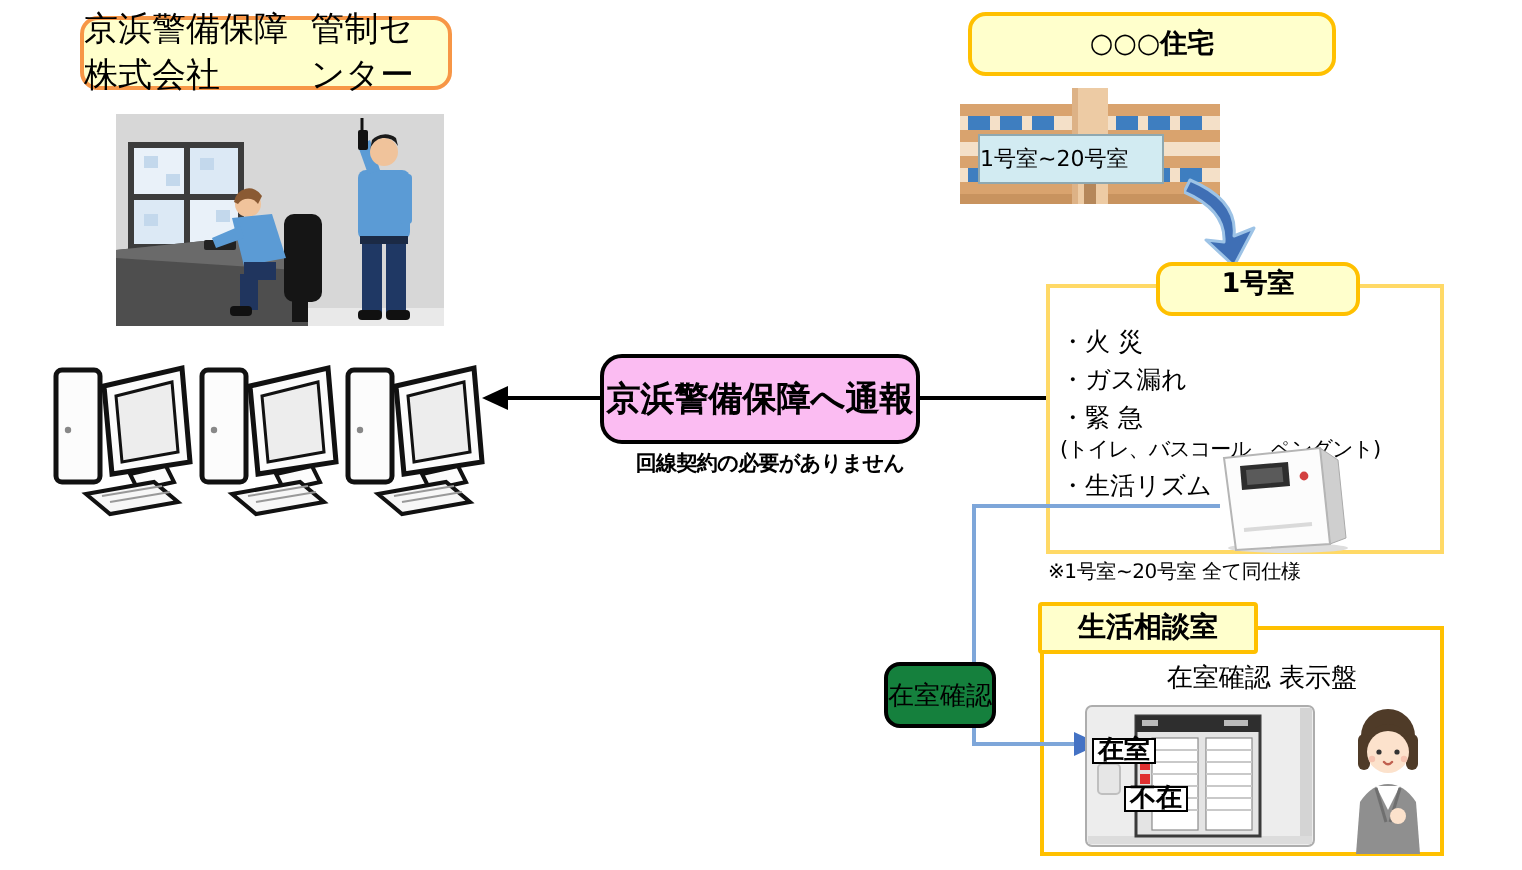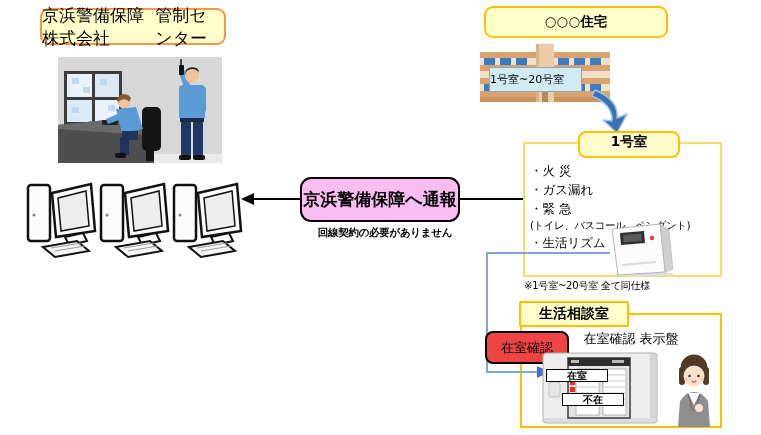--- a/index.html
+++ b/index.html
@@ -56,34 +56,34 @@
   }
   .tab-consult {
     left:519px; top:301px; width:110px; height:26px;
     background:#FFFFCC; border:2px solid #FFC000; border-radius:2px;
     display:flex; align-items:center; justify-content:center;
     font-size:14px; font-weight:bold;
   }
   .panel-title { left:548px; top:330px; width:166px; text-align:center; font-size:13px; }
 
   .box-presence {
-    left:442px; top:331px; width:84px; height:33px;
-    background:#ef4444; border:2px solid #000; border-radius:8px;
-    display:flex; align-items:center; justify-content:center; font-size:13px;margin-left:43px;
+    left:442px; top:331px; width:56px; height:33px;
+    background:#15803d; border:2px solid #000; border-radius:8px;
+    display:flex; align-items:center; justify-content:center; font-size:13px;
   }
 
   .building-label {
     left:489px; top:67px; width:93px; height:25px;
     background:#D2EBF2; border:1px solid #8FA8B0;
     display:flex; align-items:center; justify-content:flex-start; font-size:11px;
   }
 
   .panel-tag {
     position:absolute; background:#fff; border:1px solid #000;
-    font-size:10px; font-weight:bold; line-height:11px; padding:0 20px; white-space:nowrap;
+    font-size:13px; font-weight:bold; line-height:11px; padding:0 2px; white-space:nowrap;
   }
   .tag-present { left:546px; top:369px; }
   .tag-absent  { left:562px; top:393px; }
 </style>
 </head>
 <body>
 
 <div id="canvas">
 
   <div class="abs box-room z1"></div>

